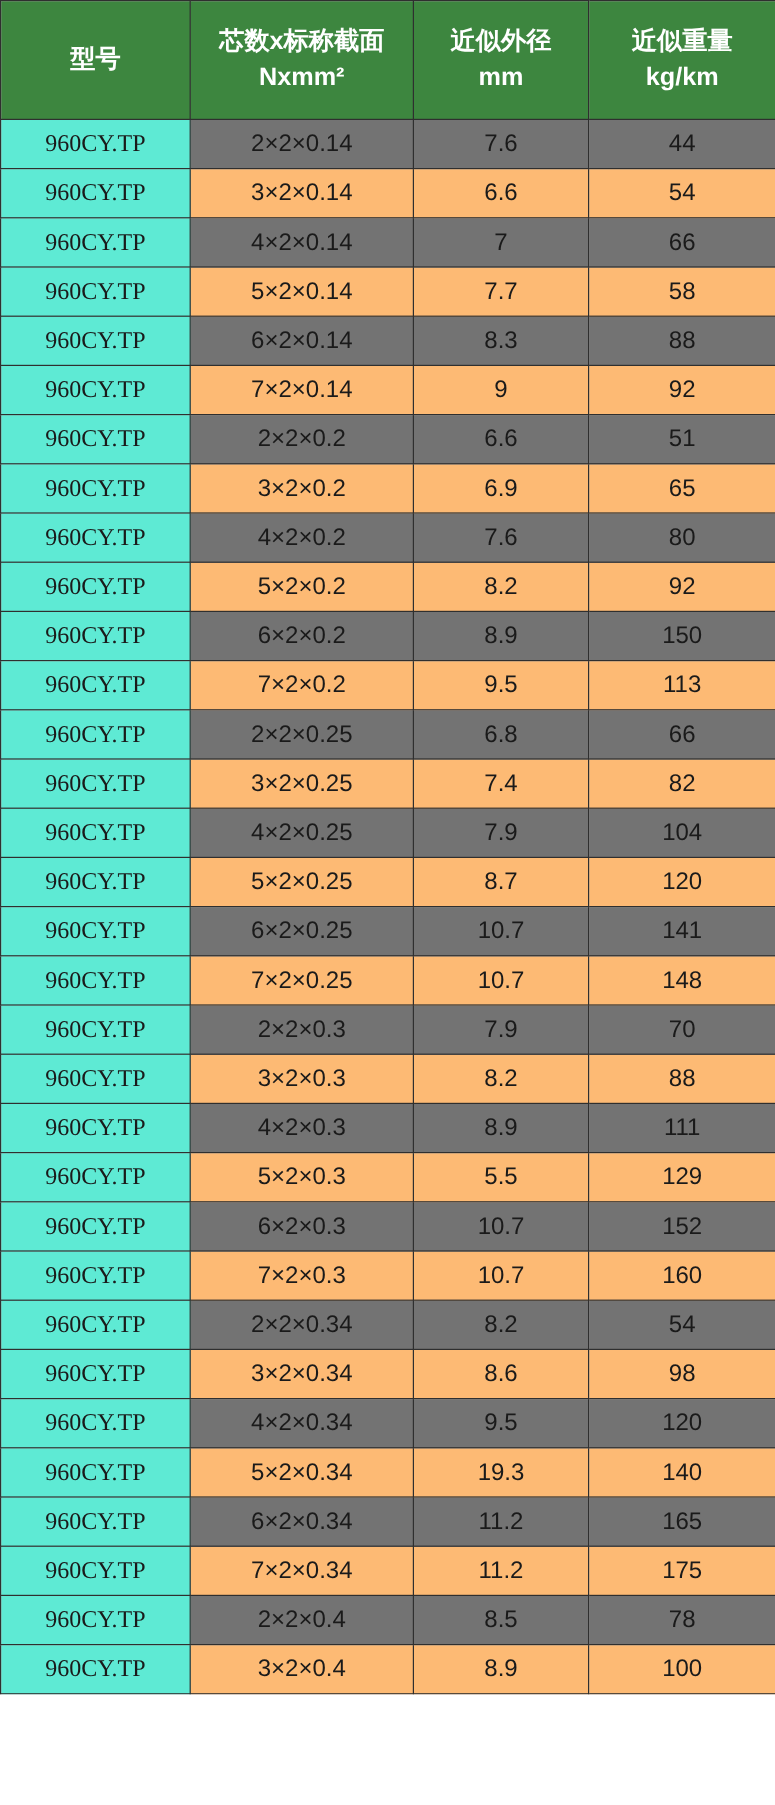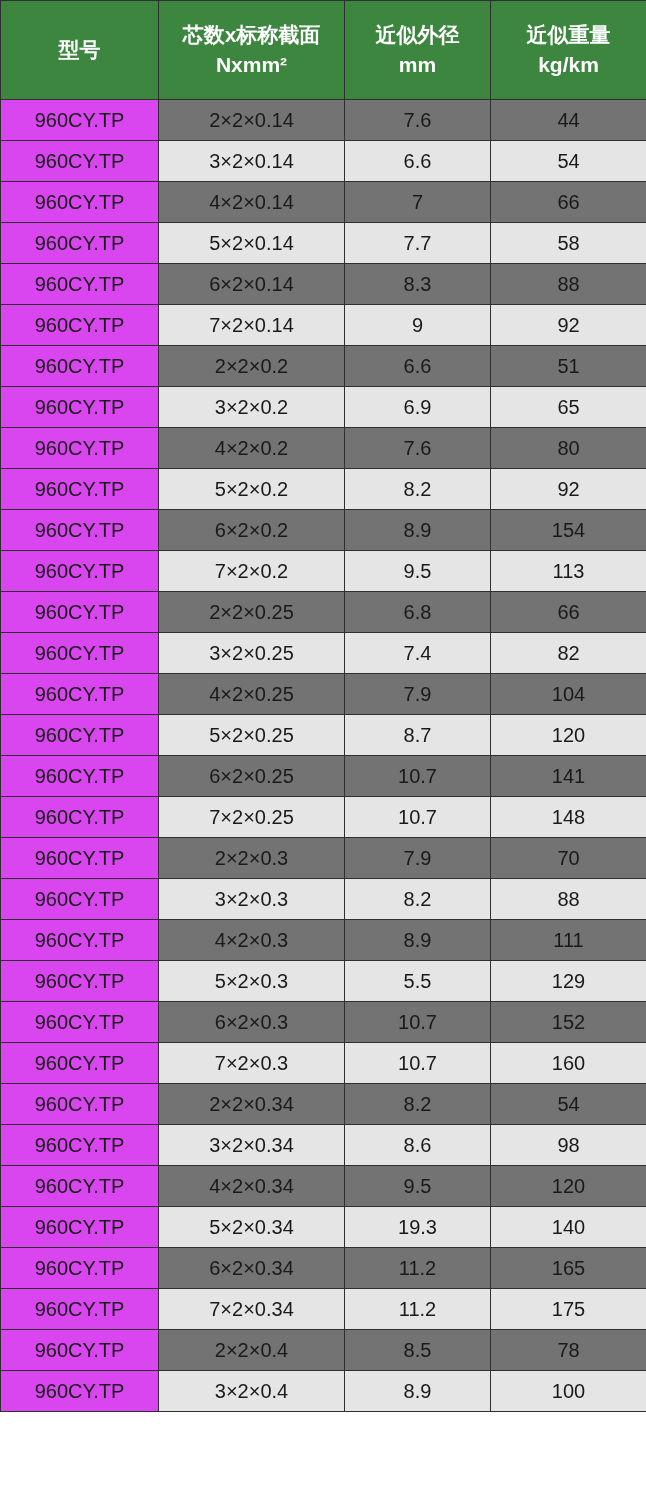--- a/index.html
+++ b/index.html
@@ -37,27 +37,28 @@
     padding: 4px 2px;
   }
   thead th .hl2 { display: block; }
 
   tbody td {
     height: 40px;
     font-size: 20px;
     color: #1a1a1a;
   }
   tbody td.model {
-    background: #d946ef;
+    background: #5eead4;
     text-align: left;
     padding-left: 12px;
     font-size: 20px;
+    font-family: Liberation Serif, serif;
   }
   tbody tr.odd td.val { background: #737373; }
-  tbody tr.even td.val { background: #e5e5e5; margin-top: 45px; }
+  tbody tr.even td.val { background: #fdba74; margin-top: 45px; }
 </style>
 </head>
 <body>
 
 <table id="spec-table">
   <colgroup>
     <col class="c0">
       <col class="c1">
       <col class="c2">
       <col class="c3">
@@ -140,21 +141,21 @@
       <tr class="even">
         <td class="model">960CY.TP</td>
         <td class="val">5×2×0.2</td>
         <td class="val">8.2</td>
         <td class="val">92</td>
       </tr>
       <tr class="odd">
         <td class="model">960CY.TP</td>
         <td class="val">6×2×0.2</td>
         <td class="val">8.9</td>
-        <td class="val">154</td>
+        <td class="val">150</td>
       </tr>
       <tr class="even">
         <td class="model">960CY.TP</td>
         <td class="val">7×2×0.2</td>
         <td class="val">9.5</td>
         <td class="val">113</td>
       </tr>
       <tr class="odd">
         <td class="model">960CY.TP</td>
         <td class="val">2×2×0.25</td>

